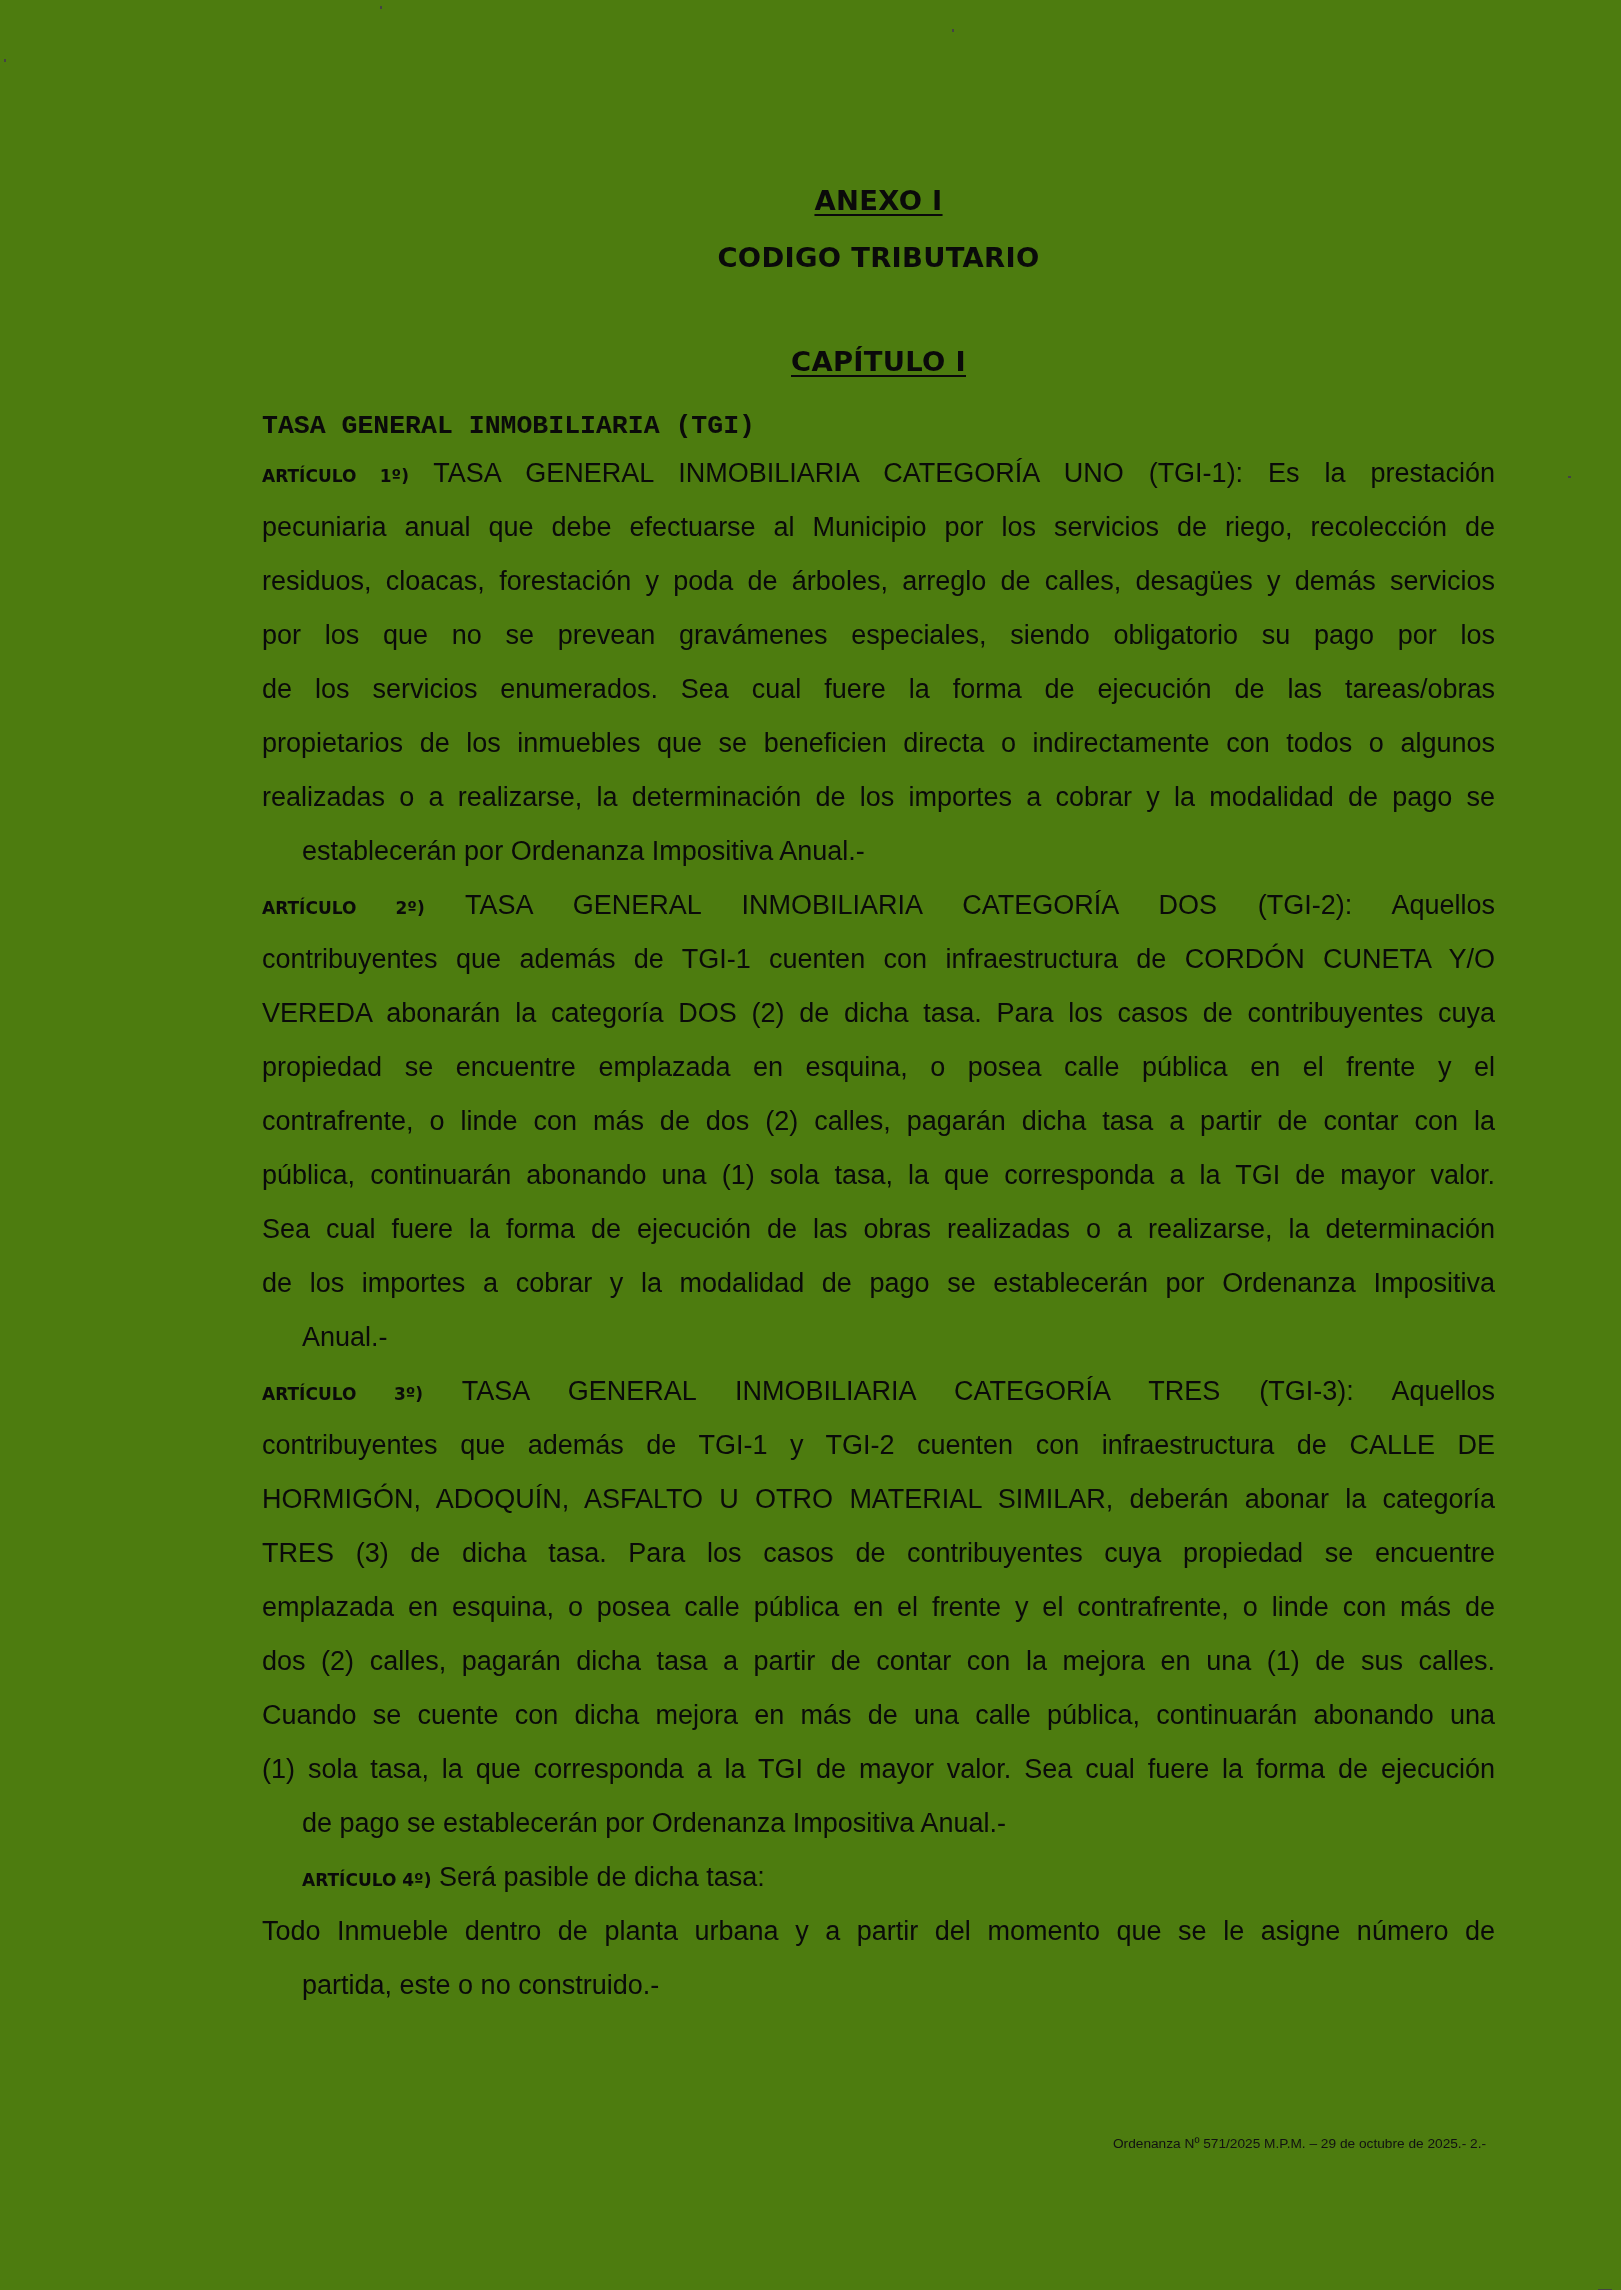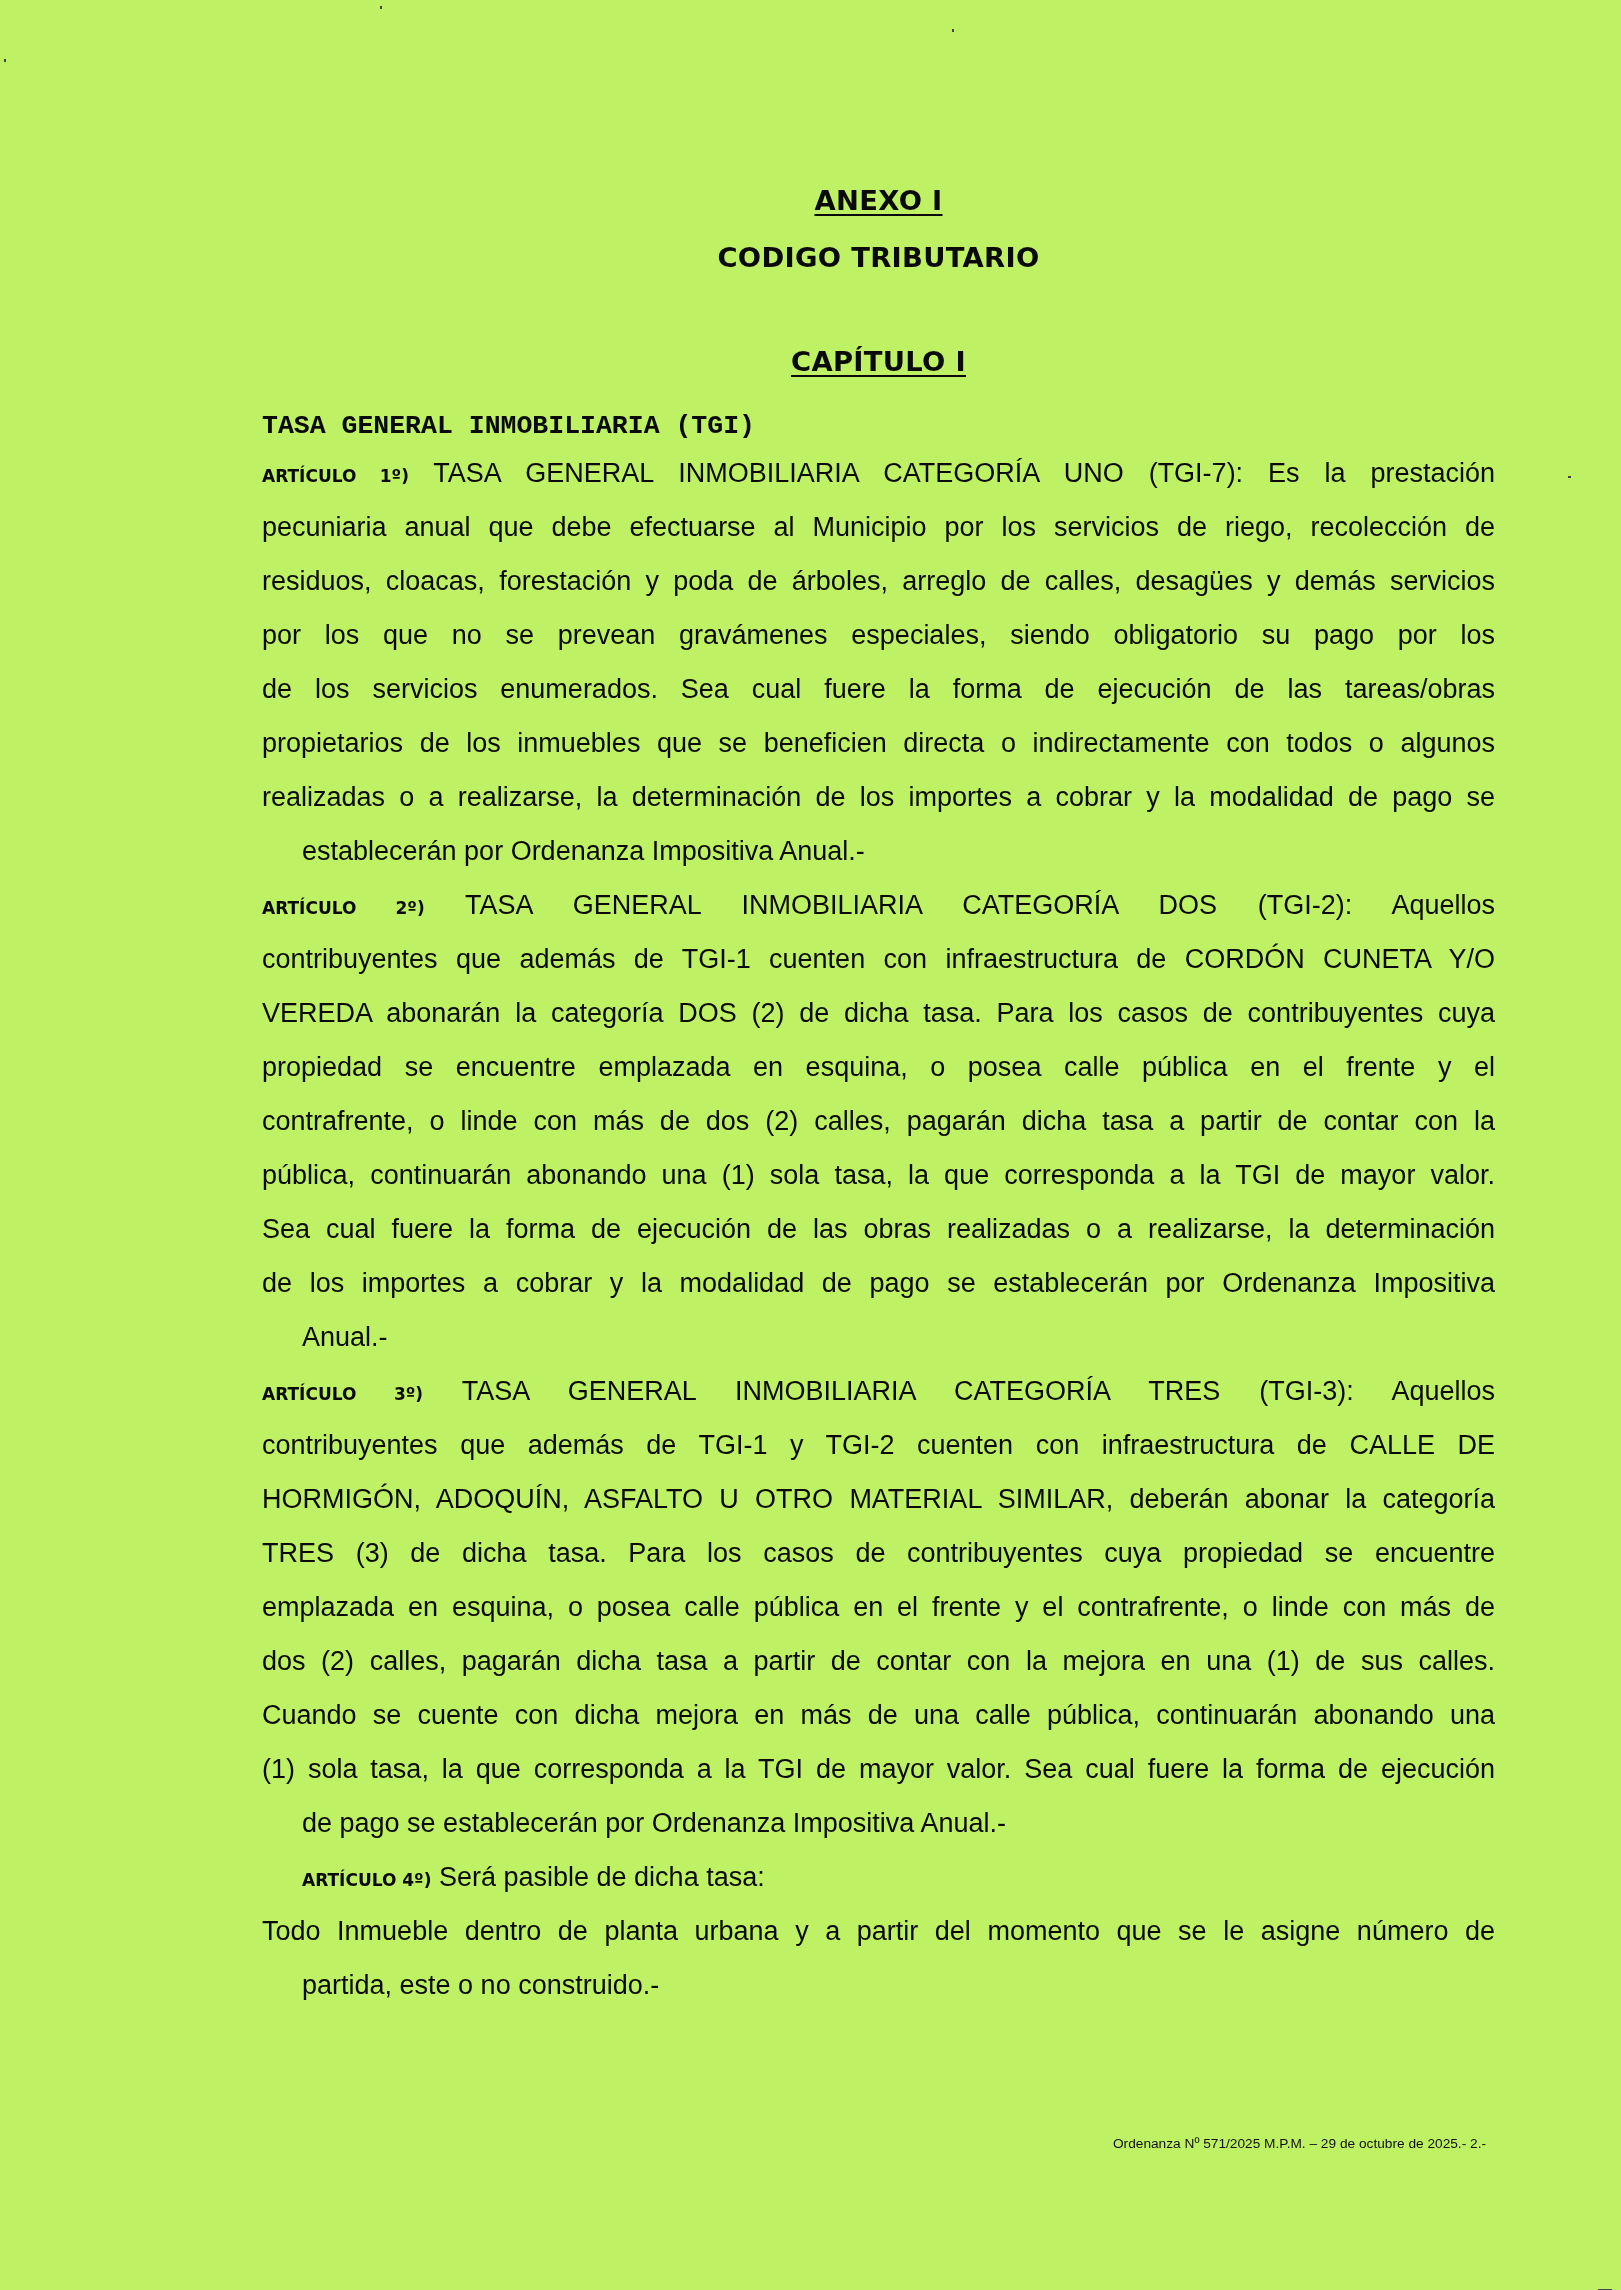--- a/index.html
+++ b/index.html
@@ -1,18 +1,18 @@
 <!DOCTYPE html>
 <html><head>
 <meta charset="utf-8">
 <style>
   html, body { margin: 0; padding: 0; background: #ffffff; }
   body { width: 1621px; height: 2291px; position: relative; overflow: hidden; color: #0a0a0a;
          font-family: "Liberation Sans", "DejaVu Sans", sans-serif; }
-  .page { position: absolute; left: 0; top: 0; width: 1621px; height: 2291px; background: #bef264; }
+  .page { position: absolute; left: 0; top: 0; width: 1621px; height: 2291px; background: #4d7c0f; }
   .heading { position: absolute; left: 262px; width: 1233px; text-align: center; font-weight: bold;
              font-family: "DejaVu Sans", sans-serif; font-size: 27.4px; line-height: 33px; letter-spacing: 0.3px; }
   .heading.u span { text-decoration: underline; text-decoration-thickness: 2px; text-underline-offset: 3.9px; }
   .section-title { position: absolute; left: 262px; top: 410px; font-weight: bold;
                    font-family: Liberation Mono, monospace; font-size: 26.5px; line-height: 33px; }
   .body { position: absolute; left: 262px; top: 457px; width: 1233px; }
   .line { display: block; height: 54px; line-height: 33px; font-size: 27px;
           text-align: justify; text-align-last: justify; white-space: normal; word-spacing: 0; }
   .line.last { text-align-last: left; margin-left: 40px; }
   .art { font-weight: bold; font-family: "DejaVu Sans", sans-serif; font-size: 17px; }
@@ -29,21 +29,21 @@
   </div>
   <div class="heading" style="top:241px;">CODIGO TRIBUTARIO</div>
   <div class="heading u" style="top:345px;">
     <span>CAPÍTULO I</span>
   </div>
 
   <div class="section-title">TASA GENERAL INMOBILIARIA (TGI)</div>
 
   <div class="body" id="body">
       <div>
-        <span class="line"><span class="art">ARTÍCULO 1º)</span><span> TASA GENERAL INMOBILIARIA CATEGORÍA UNO (TGI-7): Es la prestación</span></span>
+        <span class="line"><span class="art">ARTÍCULO 1º)</span><span> TASA GENERAL INMOBILIARIA CATEGORÍA UNO (TGI-1): Es la prestación</span></span>
         <span class="line"><span>pecuniaria anual que debe efectuarse al Municipio por los servicios de riego, recolección de</span></span>
         <span class="line"><span>residuos, cloacas, forestación y poda de árboles, arreglo de calles, desagües y demás servicios</span></span>
         <span class="line"><span>por los que no se prevean gravámenes especiales, siendo obligatorio su pago por los</span></span>
         <span class="line"><span>de los servicios enumerados. Sea cual fuere la forma de ejecución de las tareas/obras</span></span>
         <span class="line"><span>propietarios de los inmuebles que se beneficien directa o indirectamente con todos o algunos</span></span>
         <span class="line"><span>realizadas o a realizarse, la determinación de los importes a cobrar y la modalidad de pago se</span></span>
         <span class="line last"><span>establecerán por Ordenanza Impositiva Anual.-</span></span>
       </div>
       <div>
         <span class="line"><span class="art">ARTÍCULO 2º)</span><span> TASA GENERAL INMOBILIARIA CATEGORÍA DOS (TGI-2): Aquellos</span></span>

